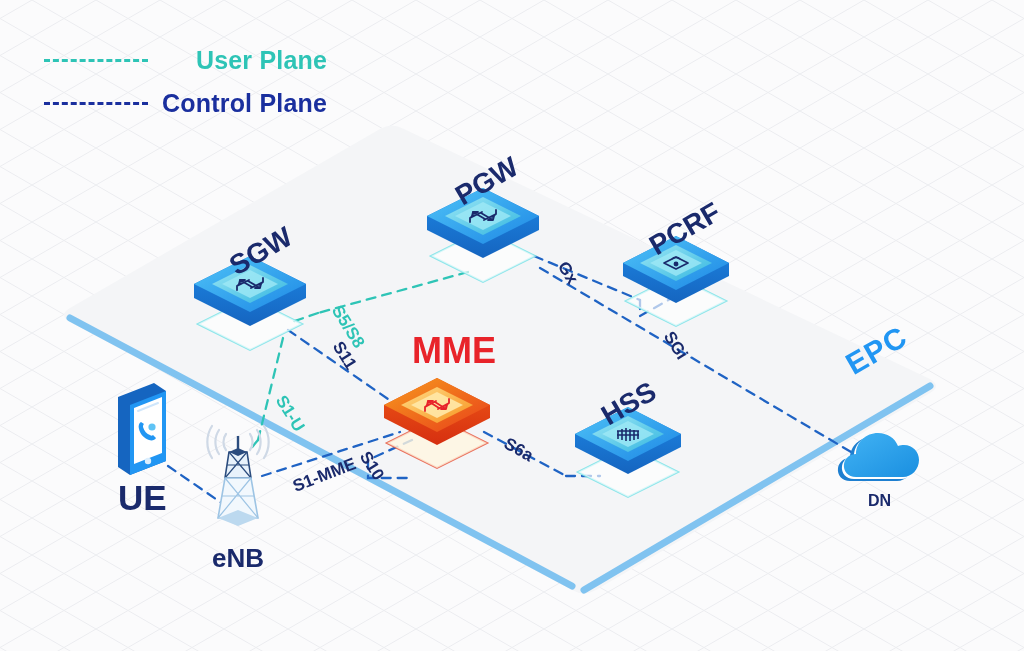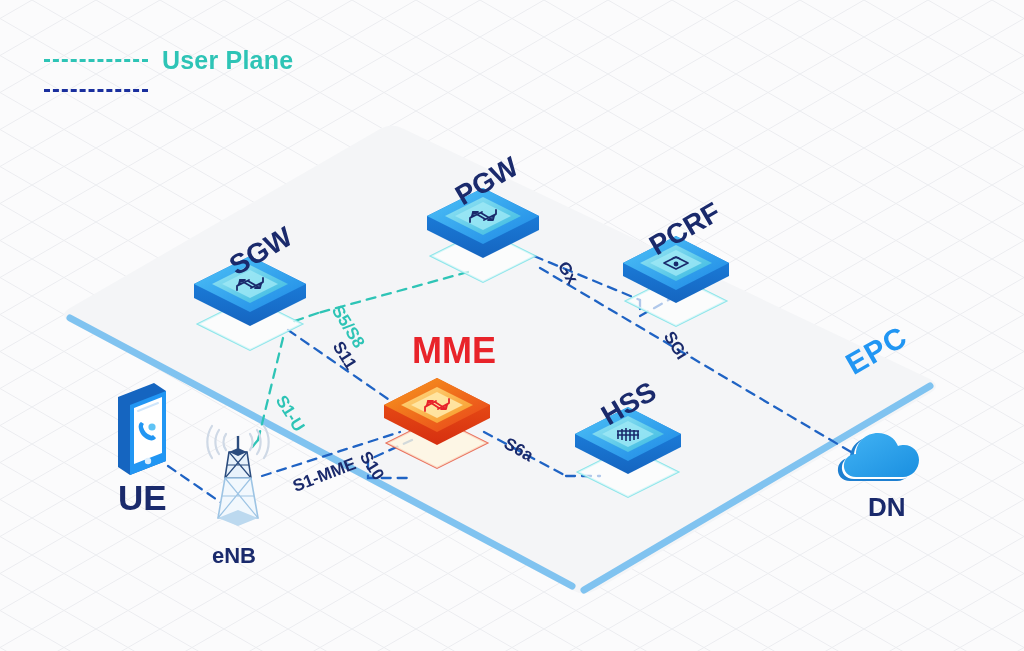--- a/index.html
+++ b/index.html
@@ -252,43 +252,44 @@
 
       <path d="M-9 -40 L9 -40 L13 -14 L-13 -14 Z" fill="#e8f2fb" stroke="#2b4c7e" stroke-width="1.6"></path>
       <path d="M-9 -40 L13 -14 M9 -40 L-13 -14 M-11 -27 L11 -27" stroke="#2b4c7e" stroke-width="1.2" fill="none"></path>
       <path d="M-9 -40 L0 -36 L9 -40 L0 -44 Z" fill="#2b4c7e"></path>
 
       <path d="M-13 -14 L13 -14 L20 26 L-20 26 Z" fill="#f2f8fd" stroke="#9dc4e4" stroke-width="1.6"></path>
       <path d="M-13 -14 L20 26 M13 -14 L-20 26 M-16 4 L16 4" stroke="#9dc4e4" stroke-width="1.2" fill="none"></path>
       <path d="M-20 26 L0 34 L20 26 L0 18 Z" fill="#bcd9ef"></path>
     </g>
   </svg>
-  <div class="abs nodelabel" style="left:212px;top:543px;font-size:22px;color:#1a2a6c;">eNB</div>
+  <div class="abs nodelabel" style="left:212px;top:543px;font-size:26px;color:#1a2a6c;">eNB</div>
 
   <svg class="layer">
     <g transform="translate(890,463)">
       <path d="M-34 14 c-8 0 -13 -6 -12 -13 c1 -6 6 -10 12 -10 c0 -12 10 -21 22 -21 c9 0 17 5 20 13 c2 -1 4 -1 6 -1 c9 0 15 7 15 15 c0 9 -7 17 -16 17 Z" fill="#1e7fd0" transform="translate(-6,4)"></path>
       <path d="M-34 14 c-8 0 -13 -6 -12 -13 c1 -6 6 -10 12 -10 c0 -12 10 -21 22 -21 c9 0 17 5 20 13 c2 -1 4 -1 6 -1 c9 0 15 7 15 15 c0 9 -7 17 -16 17 Z" fill="#ffffff" transform="translate(-2,2)"></path>
       <path d="M-34 14 c-8 0 -13 -6 -12 -13 c1 -6 6 -10 12 -10 c0 -12 10 -21 22 -21 c9 0 17 5 20 13 c2 -1 4 -1 6 -1 c9 0 15 7 15 15 c0 9 -7 17 -16 17 Z" fill="url(#cloudGrad)"></path>
     </g>
   </svg>
-  <div class="abs nodelabel" style="left:868px;top:492px;font-size:26px;color:#1a2a6c;">DN</div>
+  <div class="abs nodelabel" style="left:868px;top:492px;font-size:16px;color:#1a2a6c;">DN</div>
 
   <div class="abs linklabel" style="left:344px;top:302px;transform:rotate(58deg);transform-origin:left top;color:#2ec4b6;font-size:17px;">S5/S8</div>
   <div class="abs linklabel" style="left:345px;top:338px;transform:rotate(58deg);transform-origin:left top;color:#1a2a6c;font-size:17px;">S11</div>
   <div class="abs linklabel" style="left:288px;top:392px;transform:rotate(58deg);transform-origin:left top;color:#2ec4b6;font-size:17px;">S1-U</div>
   <div class="abs linklabel" style="left:290px;top:478px;transform:rotate(-21deg);transform-origin:left top;color:#1a2a6c;font-size:17px;">S1-MME</div>
   <div class="abs linklabel" style="left:372px;top:448px;transform:rotate(58deg);transform-origin:left top;color:#1a2a6c;font-size:17px;">S10</div>
   <div class="abs linklabel" style="left:510px;top:434px;transform:rotate(29deg);transform-origin:left top;color:#1a2a6c;font-size:17px;">S6a</div>
   <div class="abs linklabel" style="left:570px;top:258px;transform:rotate(58deg);transform-origin:left top;color:#1a2a6c;font-size:17px;">Gx</div>
   <div class="abs linklabel" style="left:676px;top:328px;transform:rotate(58deg);transform-origin:left top;color:#1a2a6c;font-size:17px;">SGi</div>
 
   <div class="legend" style="left:44px;top:46px;">
     <div class="legend-row" style="margin-bottom:14px;">
       <span class="legend-dash" style="border-color:#2ec4b6;"></span>
       <span class="legend-label" style="color:#2ec4b6;">User Plane</span>
     </div>
     <div class="legend-row">
       <span class="legend-dash" style="border-color:#1a2f9e;"></span>
+      <span class="legend-label" style="color:#1a2f9e;">Control Plane</span>
     </div>
   </div>
 
 </div>
 
 </body></html>

